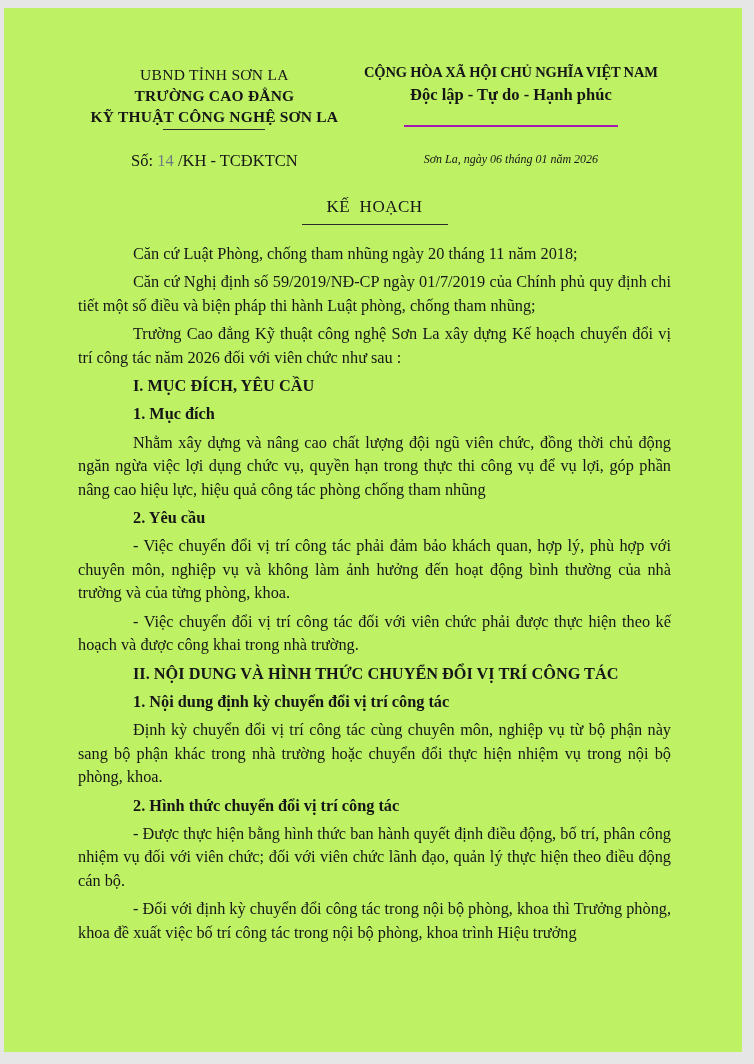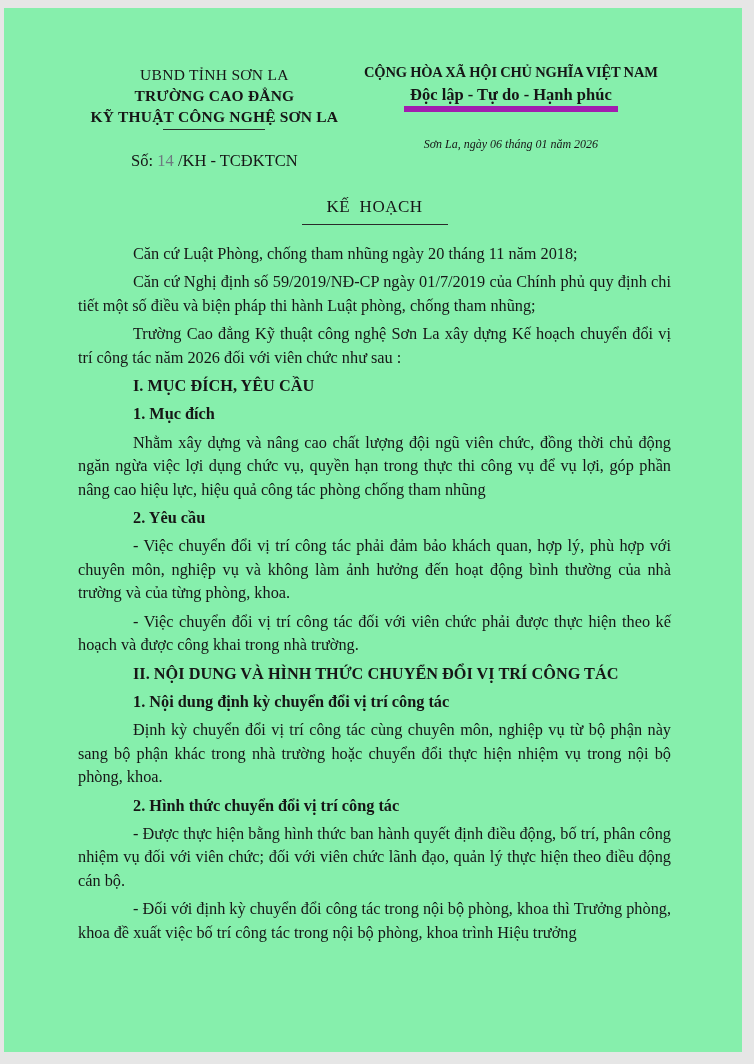--- a/index.html
+++ b/index.html
@@ -12,21 +12,21 @@
     color: #161616;
     position: relative;
     overflow: hidden;
   }
   .sheet {
     position: absolute;
     left: 4px;
     top: 8px;
     width: 738px;
     height: 1044px;
-    background: #86efac;
+    background: #bef264;
     padding: 54px 71px 0 74px;
     overflow: hidden;
   }
   
   .header { display: flex; }
   .header-left {
     width: 46%;
     text-align: center;
     padding-top: 2px;
   }
@@ -41,22 +41,22 @@
     border-top: 1.6px solid #2a2a2a;
     margin: 2px auto 0;
   }
   .doc-number { margin-top: 21px; font-size: 16.5px; }
   .hr-line1 { font-size: 14.5px; font-weight: bold; line-height: 21px; letter-spacing: -0.2px; white-space: nowrap; }
   .hr-line2 {
     display: inline-block;
     font-size: 16.5px;
     font-weight: bold;
     line-height: 22px;
-    border-bottom: 6px solid #a21caf;
-    padding: 0 6px 0;
+    border-bottom: 2px solid #a21caf;
+    padding: 0 6px 19px;
     margin-top: 1px;
   }
   .date-line { margin-top: 25px; font-size: 12px; font-style: italic; }
   
   .title-block { text-align: center; margin-top: 26px; }
   .doc-title { font-size: 17px; font-weight: normal; letter-spacing: 0.5px; white-space: pre-wrap; }
   .doc-subtitle { font-size: 16px; font-weight: bold; margin-top: 4px; letter-spacing: -0.1px; }
   .title-rule {
     width: 146px;
     border-top: 1.6px solid #2a2a2a;

